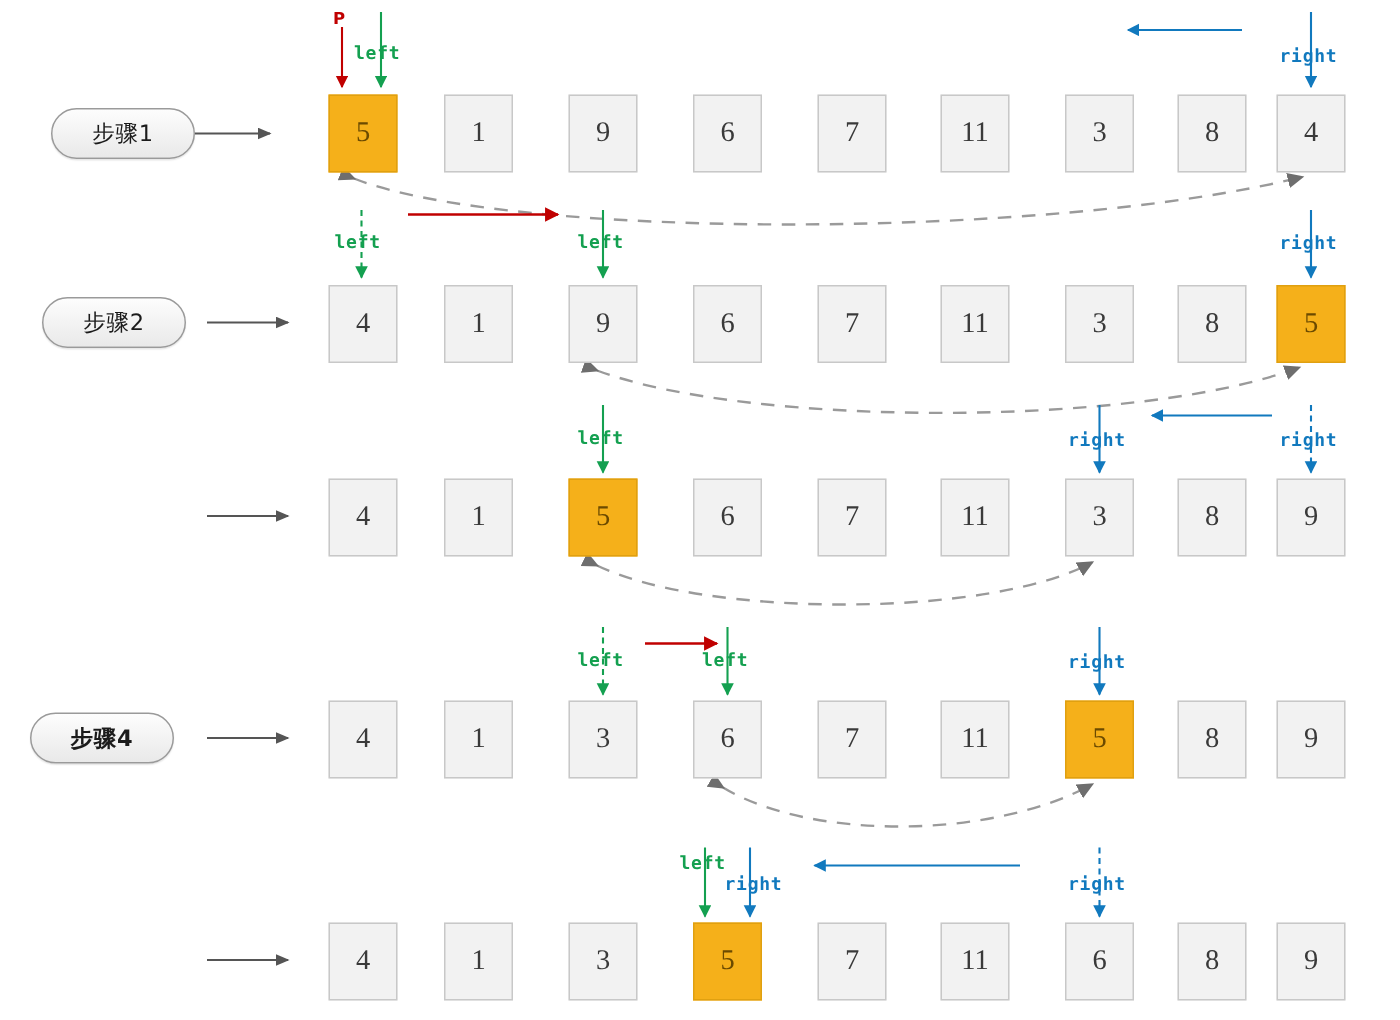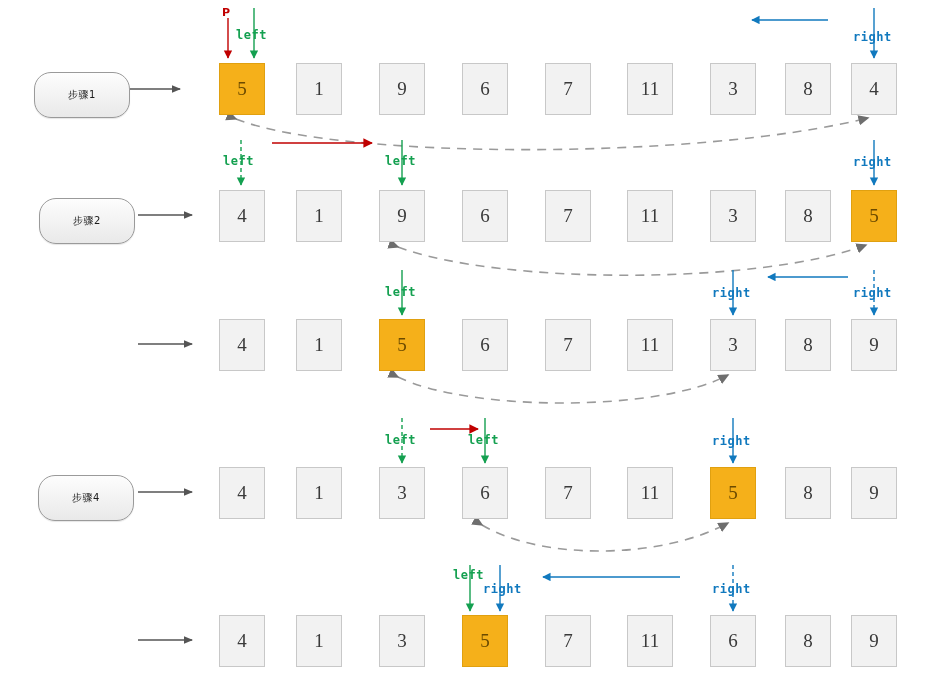--- a/index.html
+++ b/index.html
@@ -30,30 +30,30 @@
   .row {
     position: absolute;
     left: 0;
     width: 933px;
     height: 0;
   }
   
   .step-pill {
     position: absolute;
     width: 96px;
-    height: 46px;
+    height: 34px;
     border: 1px solid #9a9a9a;
     border-radius: 17px;
     background: linear-gradient(180deg, #fdfdfd 0%, #f2f2f2 55%, #e9e9e9 100%);
     box-shadow: 0 1px 1px rgba(0,0,0,0.10);
     display: flex;
     align-items: center;
     justify-content: center;
     font-family: "DejaVu Sans", "Liberation Sans", sans-serif;
-    font-size: 10px;
+    font-size: 15px;
     color: #1b1b1b;
     letter-spacing: 0.5px;
     box-sizing: border-box;
   }
   
   .cell {
     position: absolute;
     width: 46px;
     height: 52px;
     box-sizing: border-box;
@@ -169,24 +169,24 @@
       <line x1="470" y1="565" x2="470" y2="611" stroke="#14a050" stroke-width="1.4" marker-end="url(#ah-green)"></line>
       <line x1="500" y1="565" x2="500" y2="611" stroke="#1179be" stroke-width="1.4" marker-end="url(#ah-blue)"></line>
       <line x1="733" y1="565" x2="733" y2="611" stroke="#1179be" stroke-width="1.4" stroke-dasharray="4 3" marker-end="url(#ah-blue)"></line>
       <line x1="680" y1="577" x2="543" y2="577" stroke="#1179be" stroke-width="1.4" marker-end="url(#ah-blue)"></line>
     </g>
   </svg>
 
   <div class="step-pill" style="left:34px; top:72px;">
     <span>步骤1</span>
   </div>
-  <div class="step-pill" style="left:39px; top:198px;">
+  <div class="step-pill" style="left:28px; top:198px;">
     <span>步骤2</span>
   </div>
-  <div class="step-pill" style="left:38px; top:475px;">
+  <div class="step-pill" style="left:20px; top:475px;font-weight:bold;">
     <span>步骤4</span>
   </div>
 
   <div class="row">
     <div class="cell hl" style="left:219px; top:63px;">5</div>
     <div class="cell" style="left:296px; top:63px;">1</div>
     <div class="cell" style="left:379px; top:63px;">9</div>
     <div class="cell" style="left:462px; top:63px;">6</div>
     <div class="cell" style="left:545px; top:63px;">7</div>
     <div class="cell" style="left:627px; top:63px;">11</div>

